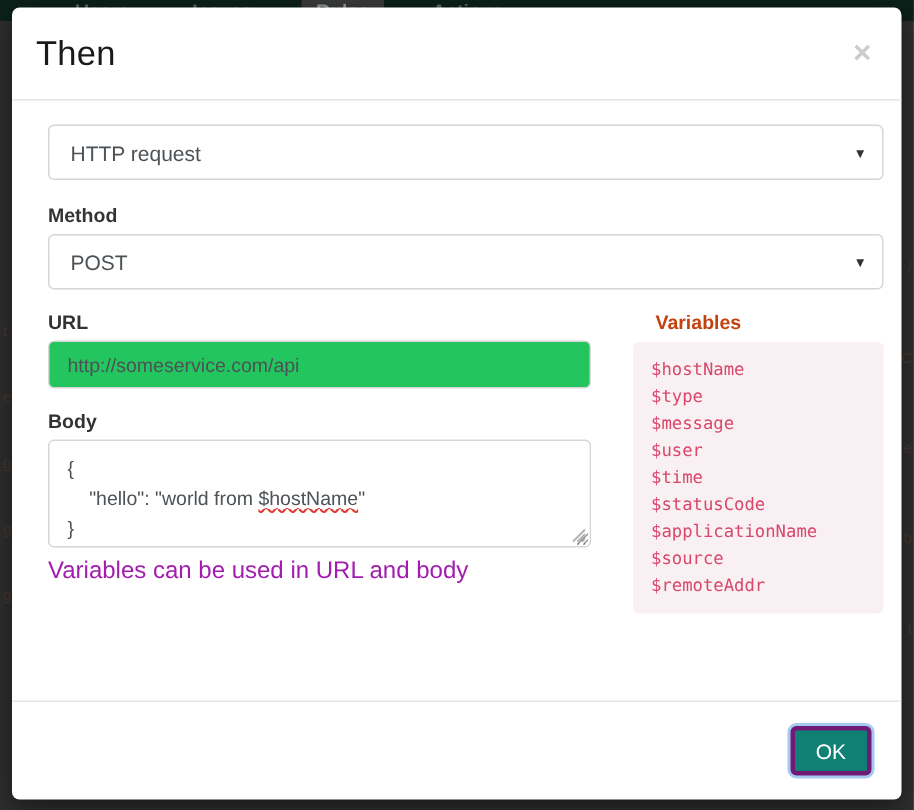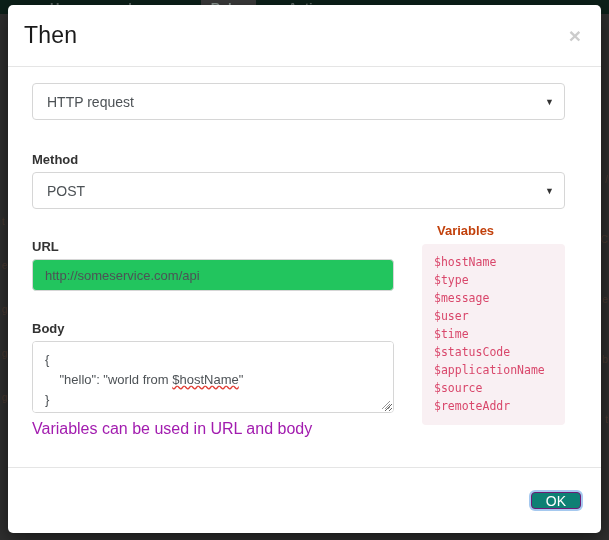--- a/index.html
+++ b/index.html
@@ -68,27 +68,27 @@
   .close-btn {
     position: absolute; right: 16px; top: 18px;
     font-size: 21px; line-height: 1;
     color: #cccccc; background: none; border: none;
     cursor: pointer; padding: 2px 4px; font-family: "Liberation Sans", sans-serif;
     font-weight: bold;
   }
 
   .modal-body {
     flex: 1 1 auto;
-    padding: 16px 36px 12px 24px;
+    padding: 16px 12px 12px 24px;
     position: relative;
   }
 
   .field-label {
     font-size: 13px; font-weight: bold; color: #333333;
-    margin: 16px 0 5px 0; display: block;
+    margin: 0 0 5px 0; display: block;
   }
 
   .select-box {
     width: 100%; height: 37px;
     border: 1px solid #d6d6d6; border-radius: 4px;
     background: #ffffff;
     font-size: 14px; color: #4d5256;
     padding: 0 26px 0 14px;
     display: flex; align-items: center;
     position: relative;
@@ -162,23 +162,23 @@
     white-space: nowrap;
   }
 
   .modal-footer {
     flex: 0 0 66px;
     border-top: 1px solid #e5e5e5;
     display: flex; align-items: center; justify-content: flex-end;
     padding: 0 20px;
   }
   .ok-btn {
-    min-width: 46px; height: 17px;
+    min-width: 46px; height: 33px;
     background: #0e8074;
-    border: 1px solid #701a75;
+    border: 3px solid #701a75;
     border-radius: 4px;
     color: #ffffff; font-size: 14px;
     font-family: "Liberation Sans", sans-serif;
     padding: 0 14px;
     cursor: pointer;
     box-shadow: 0 0 0 2px #a5c9ef;
   }
 </style>
 </head>
 <body>

